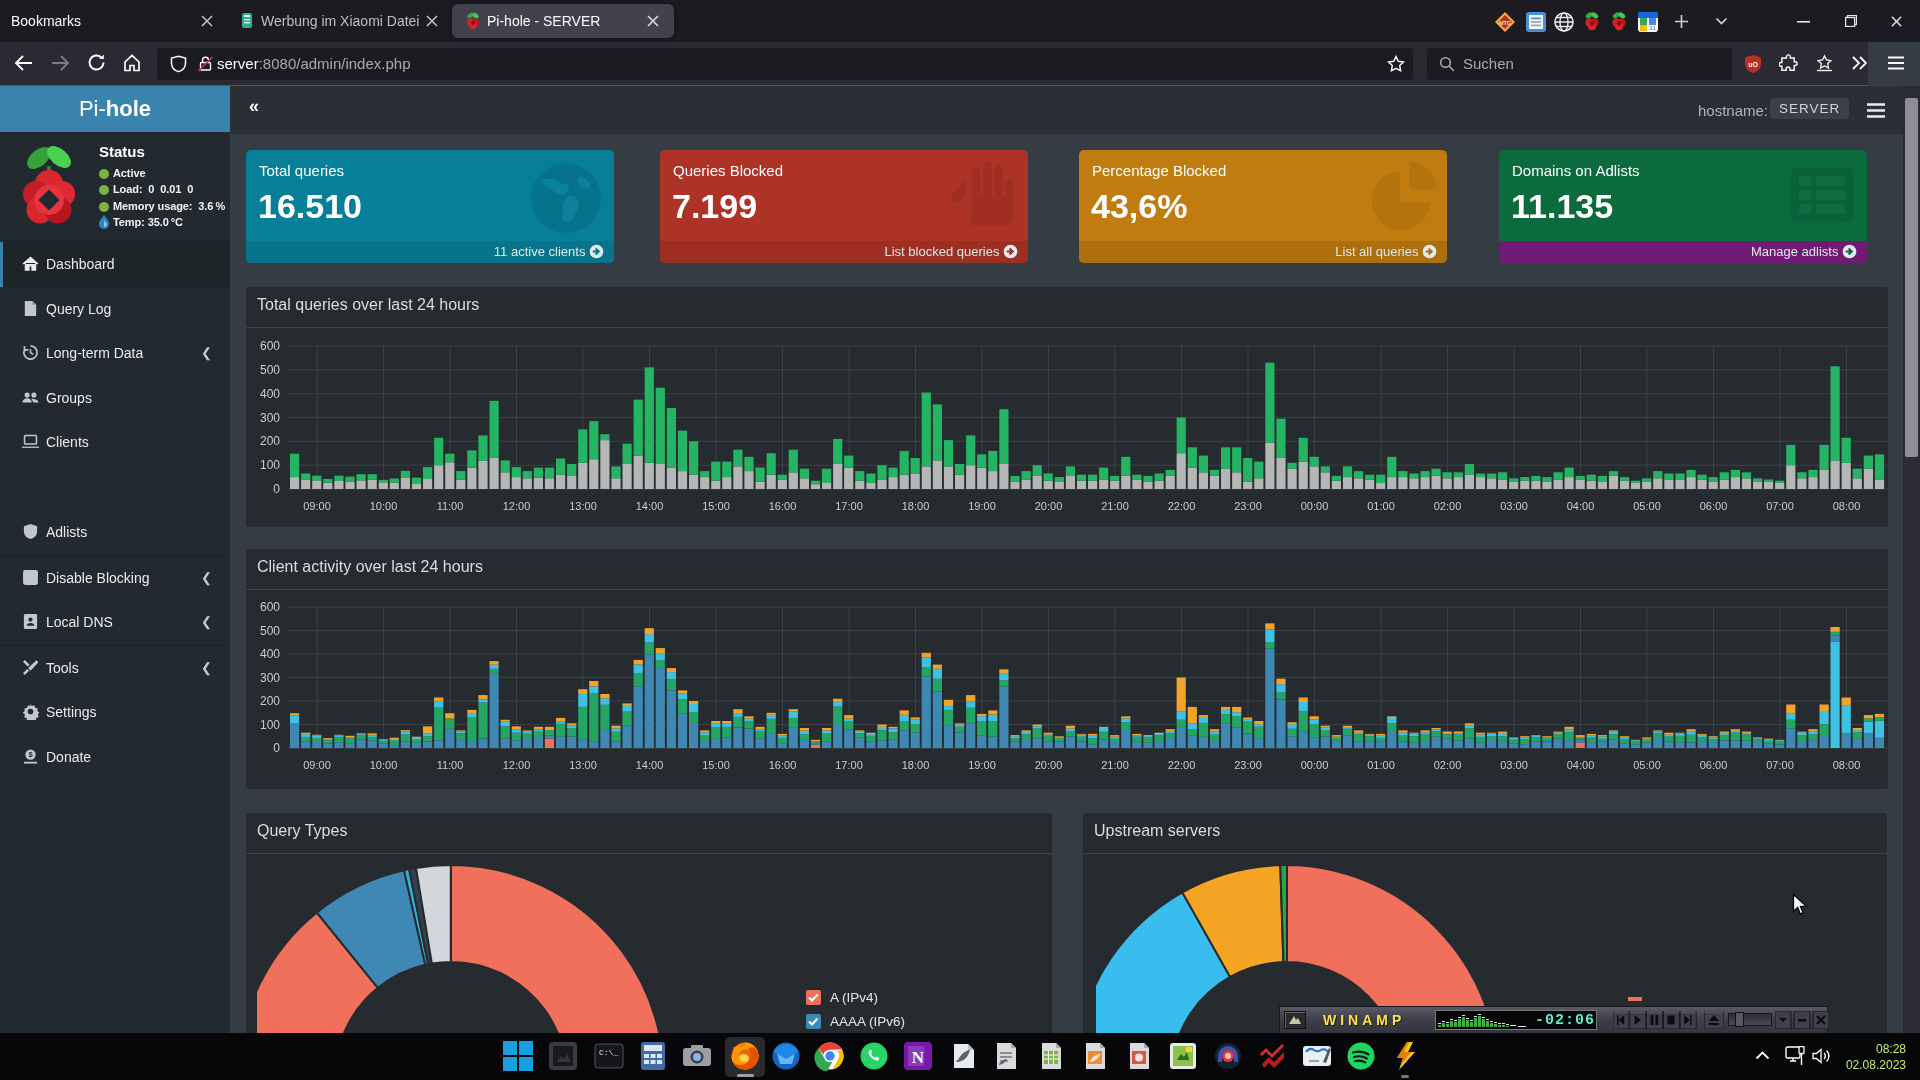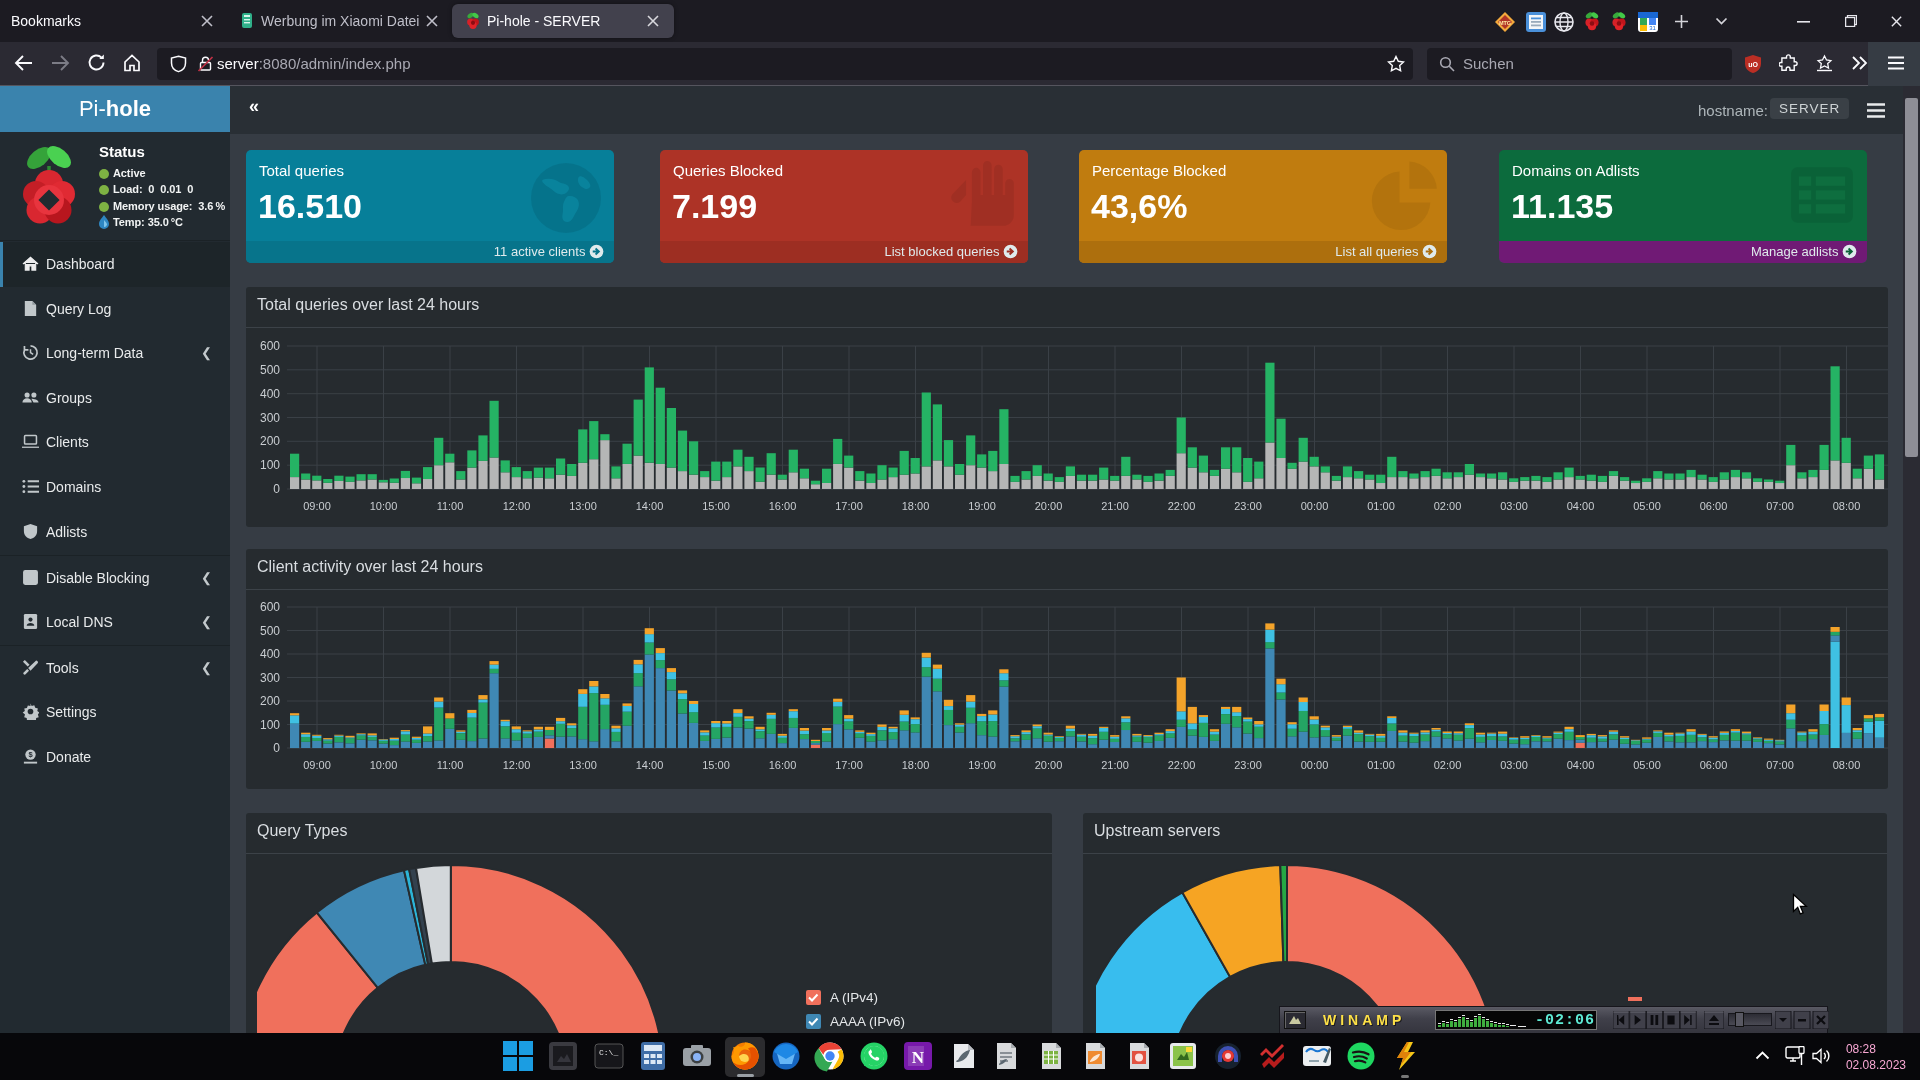--- a/index.html
+++ b/index.html
@@ -34,21 +34,21 @@
 .sep{position:absolute;left:0;width:230px;height:1px;background:#1b2226}
 
 .stline{position:absolute;color:#f2f4f4;font-size:11px;font-weight:bold;letter-spacing:-.1px;white-space:nowrap}
 .dot{position:absolute;width:10px;height:10px;border-radius:50%;background:#7eb243}
 
 #sbtrack{position:absolute;left:1903px;top:86px;width:17px;height:947px;background:#2b2b33}
 #sbthumb{position:absolute;left:1905px;top:98px;width:13px;height:359px;background:#8e8e96;border-radius:2px}
 
 #taskbar{position:absolute;left:0;top:1033px;width:1920px;height:47px;background:#07070a}
 .tbi{position:absolute;top:1040px;width:32px;height:32px}
-#clock{position:absolute;right:14px;top:1041px;color:#f9a8d4;font-size:12px;line-height:16px}
+#clock{position:absolute;right:14px;top:1041px;color:#bef264;font-size:12px;text-align:right;line-height:16px}
 
 #winamp{position:absolute;left:1279px;top:1006px;width:549px;height:28px;background:#3a3a45;border:1px solid #16161c}
 </style></head><body>
 
 <div id="tabbar">
   <div class="tabtxt" style="left:11px;top:13px">Bookmarks</div>
   <svg class="abs" style="left:200px;top:14px" width="14" height="14" viewBox="0 0 14 14">
       <path d="M2 2l10 10M12 2L2 12" stroke="#bfbfc9" stroke-width="1.6"></path>
     </svg>
   <svg class="abs" style="left:240px;top:12px" width="14" height="18" viewBox="0 0 14 18">
@@ -253,29 +253,20 @@
           <path d="M0.5 14c0-3 2.5-5 5.5-5s5.5 2 5.5 5zM11 9.5c2.8 0 8.5 1 8.5 4.5h-6" fill="#cfd5d8"></path>
         </svg>
         <div class="lbl">Groups</div>
       </div>
     <div class="mi" style="top:334px">
         <svg class="ic" viewBox="0 0 20 16">
           <rect x="3" y="1" width="14" height="10" rx="1" fill="none" stroke="#cfd5d8" stroke-width="1.8"></rect>
           <path d="M0 14h20v1.5H0z" fill="#cfd5d8"></path>
         </svg>
         <div class="lbl">Clients</div>
-      </div>
-    <div class="mi" style="top:379px">
-        <svg class="ic" viewBox="0 0 18 16">
-          <circle cx="2" cy="2.5" r="1.5" fill="#cfd5d8"></circle>
-          <circle cx="2" cy="8" r="1.5" fill="#cfd5d8"></circle>
-          <circle cx="2" cy="13.5" r="1.5" fill="#cfd5d8"></circle>
-          <path d="M6 2.5h12M6 8h12M6 13.5h12" stroke="#cfd5d8" stroke-width="2"></path>
-        </svg>
-        <div class="lbl">Domains</div>
       </div>
     <div class="mi" style="top:424px">
         <svg class="ic" viewBox="0 0 16 18">
           <path d="M8 1l7 2.5v5c0 4.5-3 7.5-7 8.5-4-1-7-4-7-8.5v-5z" fill="#cfd5d8"></path>
         </svg>
         <div class="lbl">Adlists</div>
       </div>
     <div class="sep" style="top:469px"></div>
     <div class="mi" style="top:470px">
         <svg class="ic" viewBox="0 0 16 16">

